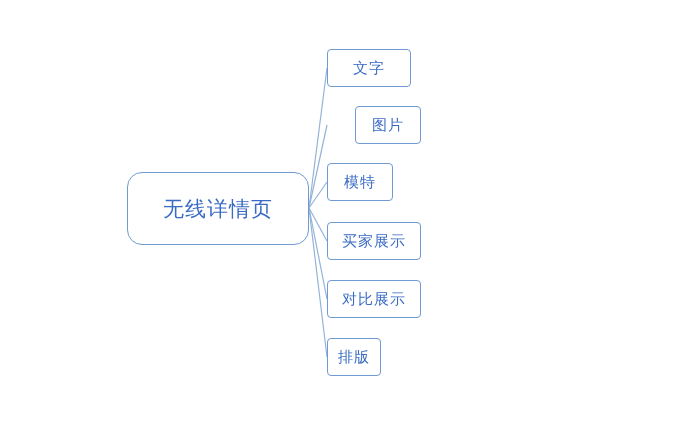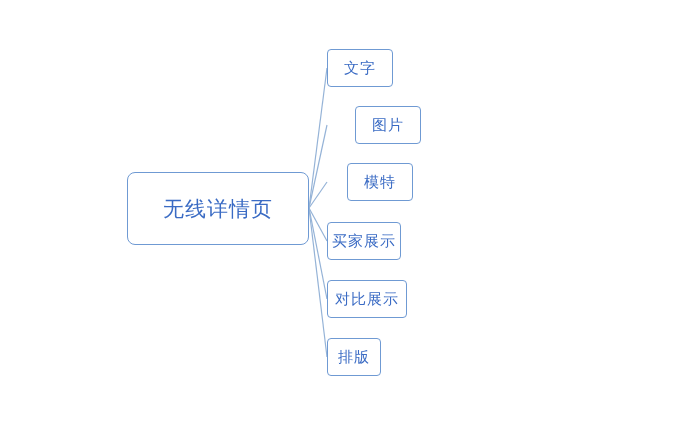--- a/index.html
+++ b/index.html
@@ -38,35 +38,35 @@
     border: 1.5px solid var(--border-color, #6f9ad3);
     color: var(--text-color, #3a6bc4);
     cursor: default;
     white-space: nowrap;
   }
   .root-node {
     left: 127px;
     top: 172px;
     width: 182px;
     height: 73px;
-    border-radius: 8px;
+    border-radius: 15px;
     font-size: 21px;
     letter-spacing: 1px;
   }
   .child-node {
     border-radius: 4px;
     height: 38px;
     font-size: 15px;
     letter-spacing: 1px;
   }
-  .child-0 { left: 327px; top: 49px;  width: 66px; }
+  .child-0 { left: 327px; top: 49px;  width: 84px; }
   .child-1 { left: 327px; top: 106px; width: 66px; margin-left: 28px; }
-  .child-2 { left: 347px; top: 163px; width: 66px; }
-  .child-3 { left: 327px; top: 222px; width: 74px; }
-  .child-4 { left: 327px; top: 280px; width: 80px; }
+  .child-2 { left: 327px; top: 163px; width: 66px; }
+  .child-3 { left: 327px; top: 222px; width: 94px; }
+  .child-4 { left: 327px; top: 280px; width: 94px; }
   .child-5 { left: 327px; top: 338px; width: 54px; }
 </style>
 </head>
 <body>
 
 <div class="canvas">
 
   <svg class="connectors" viewBox="0 0 675 435">
     <line x1="309" y1="208" x2="327" y2="68"></line>
     <line x1="309" y1="208" x2="327" y2="125"></line>

